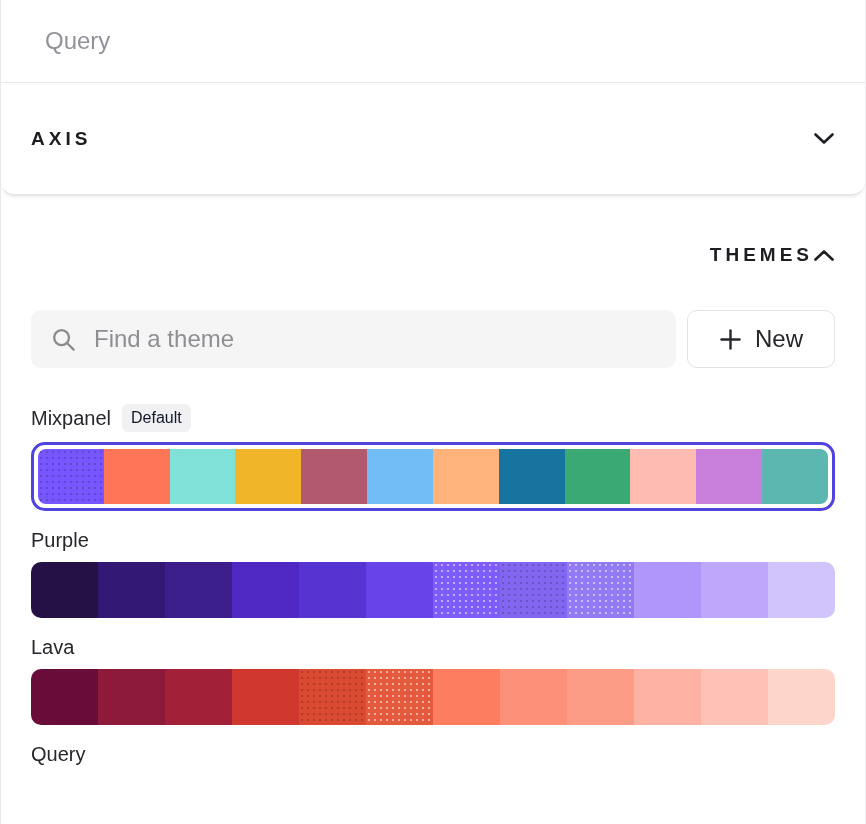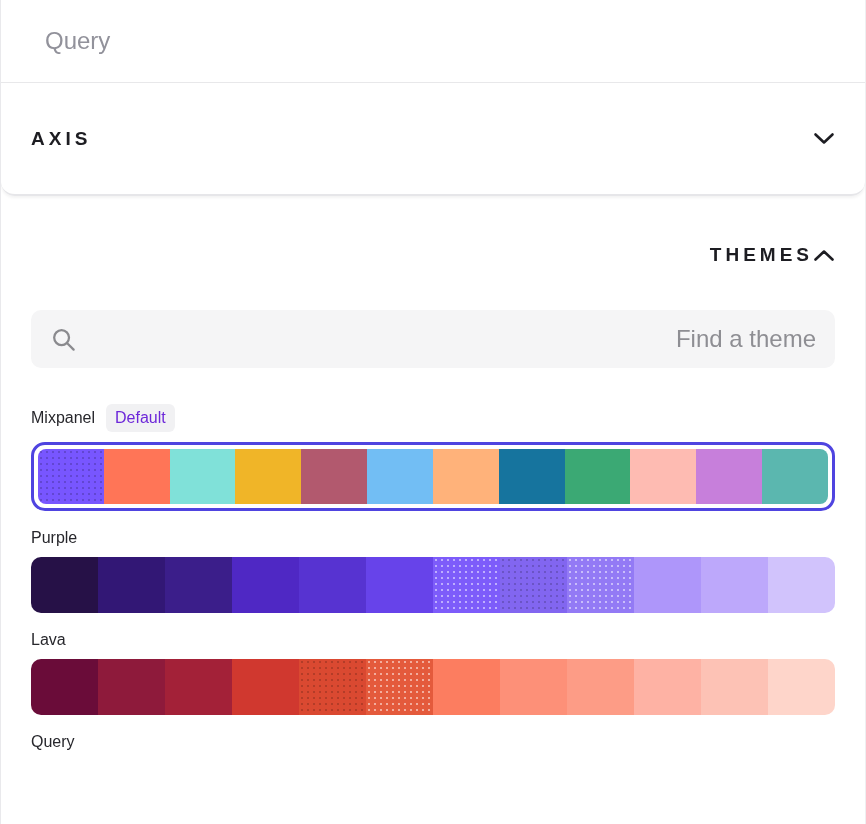--- a/index.html
+++ b/index.html
@@ -24,29 +24,29 @@
     border-radius:0 0 14px 14px;
     box-shadow:0 2px 3px rgba(0,0,0,0.05);
   }
   .sec-title { font-size:19px; font-weight:700; letter-spacing:4px; color:#1D1D22; }
   .section-themes { margin-top:4px; padding:44px 30px 0; }
   .themes-head { display:flex; align-items:center; justify-content:flex-end; }
   .chev { display:flex; align-items:center; cursor:pointer; }
   
   .search-row { margin-top:44px; display:flex; gap:11px; }
   .search-box { flex:1; height:58px; background:#F5F5F6; border-radius:10px; display:flex; align-items:center; padding:0 19px; gap:17px; }
-  .search-box input { flex:1; border:none; outline:none; background:transparent; font-size:24px; color:#6d28d9; font-family:"Liberation Sans", sans-serif;text-align:right; }
+  .search-box input { flex:1; border:none; outline:none; background:transparent; font-size:24px; color:#6d28d9; font-family:"Liberation Sans", sans-serif; }
   .search-box input::placeholder { color:#8E8E93; }
   .new-btn { width:148px; height:58px; background:#fff; border:1.5px solid #E3E3E6; border-radius:10px; display:flex; align-items:center; justify-content:center; gap:13px; font-size:24px; color:#26262B; cursor:pointer; font-family:"Liberation Sans", sans-serif; }
   
   .theme-item { margin-top:18px; }
   .theme-item:first-child { margin-top:36px; }
   .theme-label-row { display:flex; align-items:center; gap:11px; margin-bottom:10px; }
-  .theme-name { font-size:16px; font-weight:500; color:#27272C; }
-  .badge { font-size:16px; color:#6d28d9; background:#F1F1F3; border-radius:6px; padding:5px 9px; }
+  .theme-name { font-size:20px; font-weight:500; color:#27272C; }
+  .badge { font-size:16px; color:#0f172a; background:#F1F1F3; border-radius:6px; padding:5px 9px; }
   .swatch-row { display:flex; height:56px; border-radius:10px; overflow:hidden; cursor:pointer; }
   .swatch { flex:1; }
   .selected-wrap { border:3px solid #4F44E0; border-radius:14px; padding:4px; cursor:pointer; }
   .selected-wrap .swatch-row { height:55px; border-radius:8px; }
   .tex-dark  { background-image:radial-gradient(rgba(0,0,0,0.18) 1px, transparent 1.4px); background-size:6px 6px; }
   .tex-light { background-image:radial-gradient(rgba(255,255,255,0.5) 1px, transparent 1.4px); background-size:6px 6px; }
 </style>
 </head>
 <body>
 
@@ -76,20 +76,29 @@
   <div class="search-row">
     <div class="search-box">
       <span style="display:flex">
         <svg width="27" height="27" viewBox="0 0 24 24">
             <circle cx="10.3" cy="10.3" r="6.6" fill="none" stroke="#8A8A8E" stroke-width="2"></circle>
             <line x1="15.3" y1="15.3" x2="21" y2="21" stroke="#8A8A8E" stroke-width="2" stroke-linecap="round"></line>
           </svg>
       </span>
       <input type="text" placeholder="Find a theme" style="">
     </div>
+    <button class="new-btn">
+      <span style="display:flex">
+        <svg width="23" height="23" viewBox="0 0 23 23">
+            <line x1="11.5" y1="2.5" x2="11.5" y2="20.5" stroke="#26262B" stroke-width="2.4" stroke-linecap="round"></line>
+            <line x1="2.5" y1="11.5" x2="20.5" y2="11.5" stroke="#26262B" stroke-width="2.4" stroke-linecap="round"></line>
+          </svg>
+      </span>
+      <span>New</span>
+    </button>
   </div>
 
   <div>
       <div class="theme-item">
         <div class="theme-label-row">
           <span class="theme-name">Mixpanel</span>
           <span class="badge">Default</span>
         </div>
         <div class="selected-wrap">
           <div class="swatch-row">

